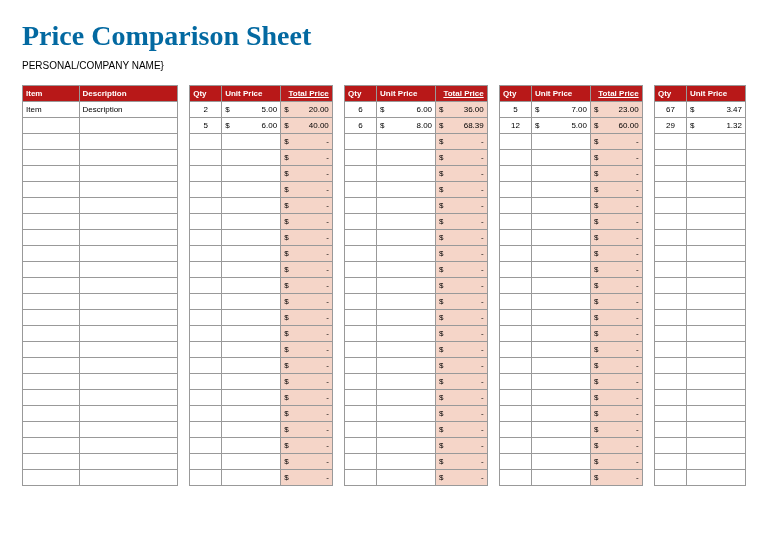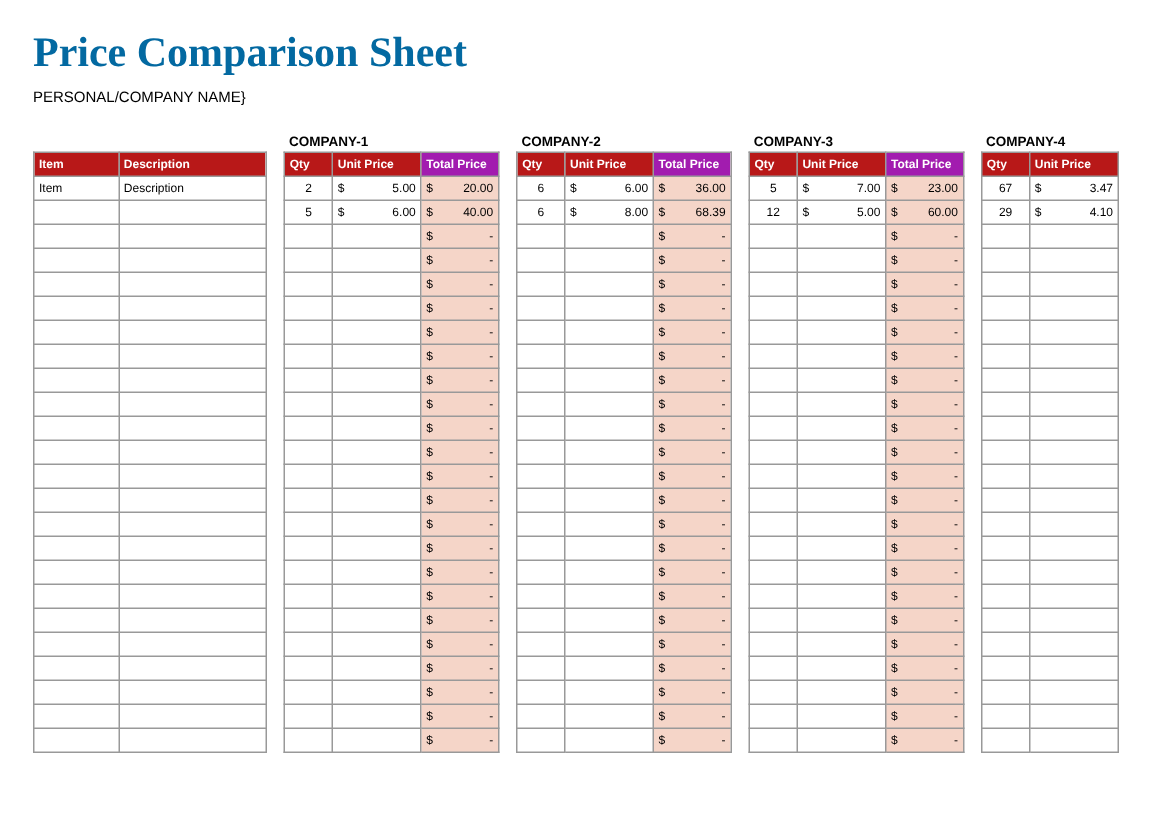--- a/index.html
+++ b/index.html
@@ -46,22 +46,23 @@
   .hdr {
     background: #b81818;
     color: #fff;
     font-weight: bold;
     font-size: 8px;
     text-align: left;
     height: 28px;
     border: 0.5px solid #8a0f0f;
   }
   .hdr.total {
-    background: #a21caf;
-    text-align: left;
+    background: #b91c1c;
+    text-align: right;
+    text-decoration: underline;
   }
   .total-cell {
     background: #f5d5c8;
   }
   .col-item { width: 46px; }
   .col-desc { width: 80px; }
   .col-gap  { width: 10px; border: none !important; background: #fff !important; }
   .col-qty  { width: 26px; }
   .col-up   { width: 48px; }
   .col-tp   { width: 42px; }
@@ -89,32 +90,20 @@
       <col class="col-tp">
     <col class="col-gap">
     <col class="col-qty">
       <col class="col-up">
       <col class="col-tp">
     <col class="col-gap">
     <col class="col-qty">
       <col class="col-up">
   </colgroup>
   <tbody id="tbody">
-      <tr class="company-row">
-        <td></td>
-        <td></td>
-        <td class="col-gap"></td>
-        <td colspan="3">COMPANY-1</td>
-        <td class="col-gap"></td>
-        <td colspan="3">COMPANY-2</td>
-        <td class="col-gap"></td>
-        <td colspan="3">COMPANY-3</td>
-        <td class="col-gap"></td>
-        <td colspan="2">COMPANY-4</td>
-      </tr>
       <tr>
         <td class="hdr">Item</td>
         <td class="hdr">Description</td>
         <td class="col-gap"></td>
         <td class="hdr">Qty</td>
         <td class="hdr">Unit Price</td>
         <td class="hdr total">Total Price</td>
         <td class="col-gap"></td>
         <td class="hdr">Qty</td>
         <td class="hdr">Unit Price</td>
@@ -224,21 +213,21 @@
           <span class="cur-pair">
             <span>$</span>
             <span>60.00</span>
           </span>
         </td>
         <td class="col-gap"></td>
         <td class="num-c">29</td>
         <td>
           <span class="cur-pair">
             <span>$</span>
-            <span>4.10</span>
+            <span>1.32</span>
           </span>
         </td>
       </tr>
       <tr>
         <td></td>
         <td></td>
         <td class="col-gap"></td>
         <td></td>
         <td></td>
         <td class="total-cell">

